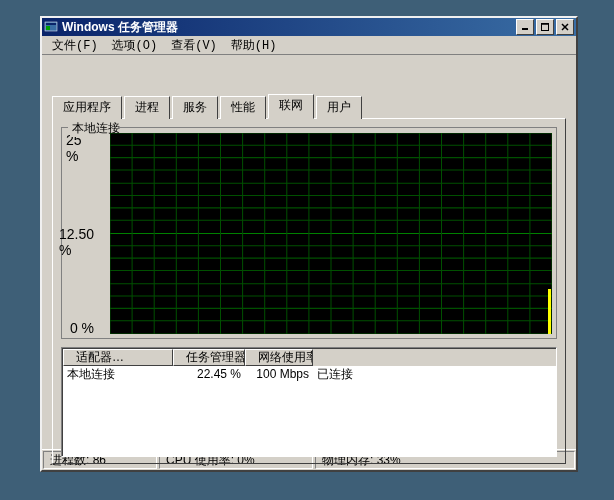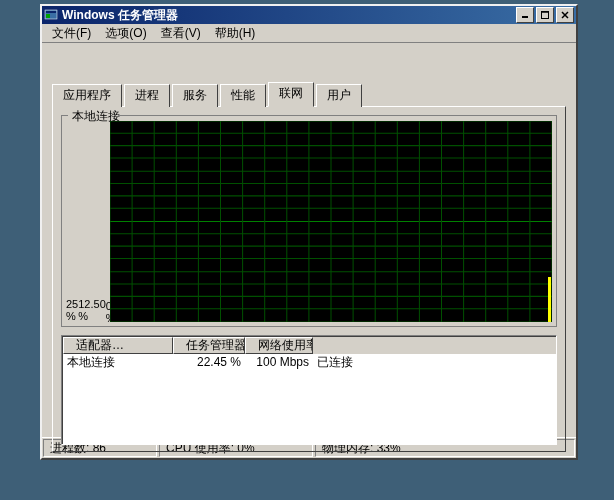--- a/index.html
+++ b/index.html
@@ -14,21 +14,21 @@
   }
   .stage {
     width: 614px;
     height: 500px;
     position: relative;
     background: #3e5f77;
   }
   .window {
     position: absolute;
     left: 40px;
-    top: 4px;
+    top: 16px;
     width: 538px;
     height: 456px;
     background: #d4d0c8;
     border-top: 2px solid #f0f0f0;
     border-left: 2px solid #f0f0f0;
     border-right: 2px solid #404040;
     border-bottom: 2px solid #404040;
     box-sizing: border-box;
   }
   .titlebar {
@@ -77,20 +77,21 @@
     height: 18px;
     display: flex;
     align-items: center;
     padding-left: 4px;
     gap: 2px;
     border-bottom: 1px solid #808080;
   }
   .menubar span {
     padding: 1px 6px;
     cursor: default;
+    font-family: Liberation Mono, monospace;
   }
   .tab-area {
     padding: 6px 10px 4px 10px;
   }
   .tabs {
     display: flex;
     position: relative;
     z-index: 2;
     margin-top: 33px;
   }
@@ -154,26 +155,26 @@
     background: #d4d0c8;
     padding: 0 2px;
   }
   .chart {
     display: flex;
     height: 100%;
   }
   .y-axis {
     width: 44px;
     display: flex;
-    flex-direction: row;
+    flex-direction: column;
     justify-content: space-between;
     align-items: flex-end;
     padding-right: 16px;
     color: #000;
-    font-size: 11px;
+    font-size: 14px;
     box-sizing: border-box;
     padding-top: 0;
     padding-bottom: 0;
   }
   .y-axis span:first-child { margin-top: -1px; }
   .y-axis span:last-child { margin-bottom: -2px; }
   .chart-area {
     flex: 1;
     background: #000;
     position: relative;

